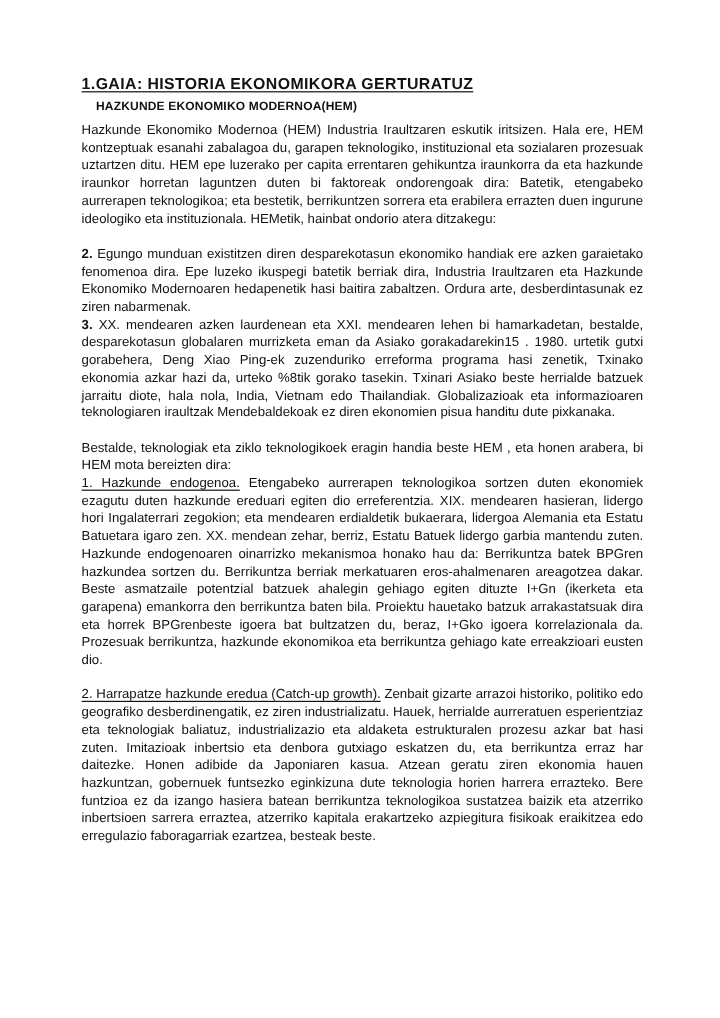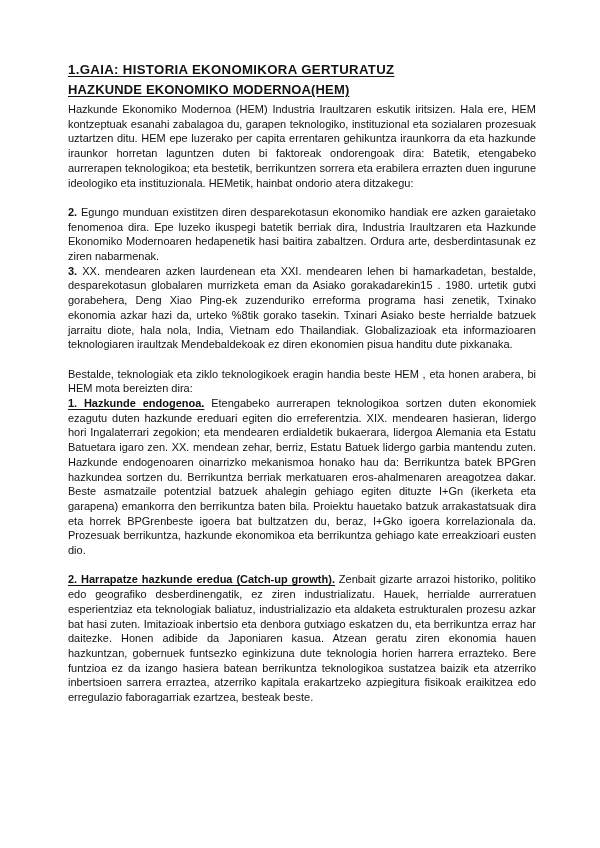--- a/index.html
+++ b/index.html
@@ -27,44 +27,42 @@
     font-size: 13.2px;
     font-weight: bold;
     letter-spacing: 0.35px;
     text-decoration: underline;
     text-underline-offset: 2px;
     margin: 0 0 4px 0;
     line-height: 16px;
     white-space: nowrap;
   }
   .doc-subtitle {
-    font-size: 13px;
+    font-size: 10px;
     font-weight: bold;
     letter-spacing: 0.15px;
-    text-decoration: underline;
     text-underline-offset: 2px;
-    margin: 0 0 5px 0;
+    margin: 0 0 5px 12px;
     line-height: 15px;
     white-space: nowrap;
   }
   p.body-text {
     font-size: 11px;
     line-height: 14.7px;
     text-align: justify;
     text-justify: inter-word;
     margin: 0;
     hyphens: none;
   }
   .num {
     font-weight: bold;
   }
   .run-in-heading {
     text-decoration: underline;
     text-underline-offset: 2px;
-    font-weight: bold;
   }
   .spacer-lg {
     height: 14.7px;
   }
 </style>
 </head>
 <body>
 
 <div class="page">
 

